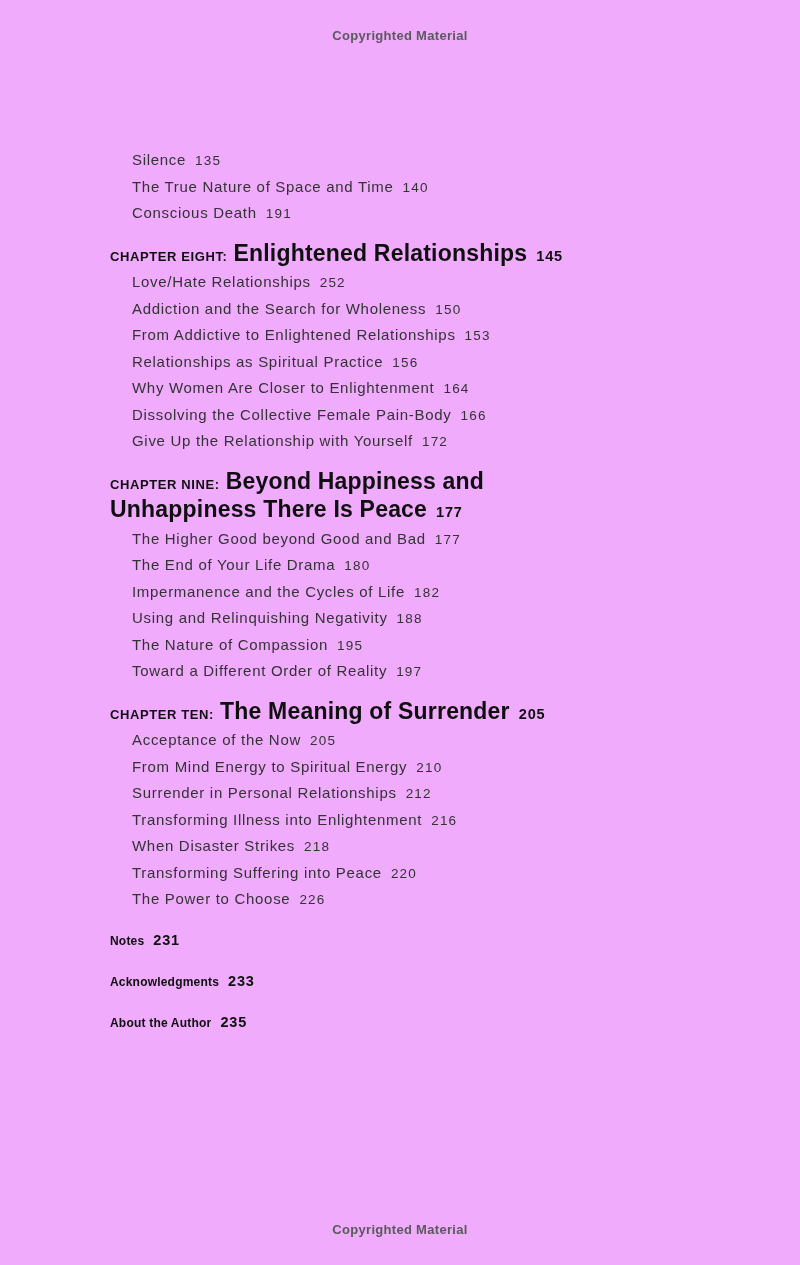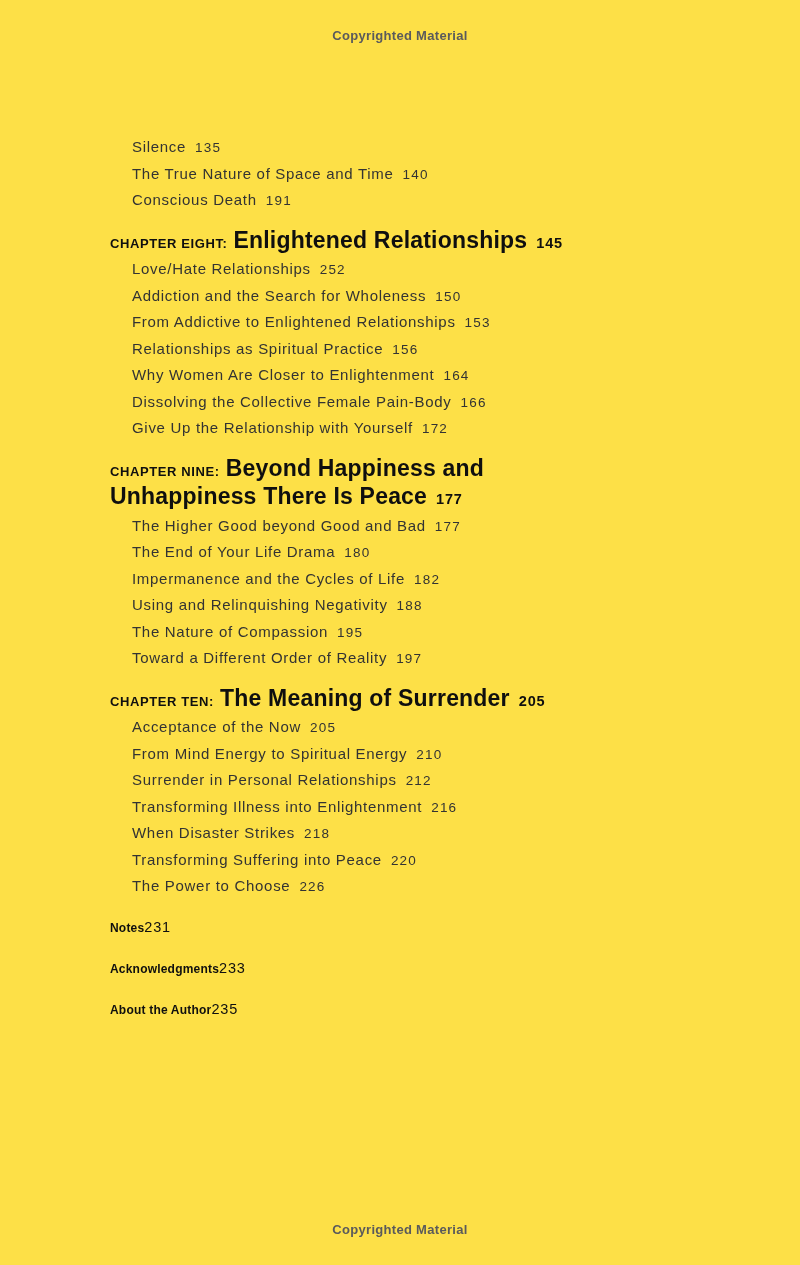--- a/index.html
+++ b/index.html
@@ -3,41 +3,41 @@
 <meta charset="utf-8">
 <style>
   * { margin: 0; padding: 0; box-sizing: border-box; }
   html, body { background: #ffffff; }
   body { font-family: "Liberation Sans", sans-serif; }
 
   .page {
     position: relative;
     width: 800px;
     height: 1265px;
-    background: #fde047;
+    background: #f0abfc;
     overflow: hidden;
   }
 
   .copyright {
     position: absolute;
     left: 0;
     width: 100%;
     text-align: center;
     font-size: 13px;
     font-weight: 700;
     color: #5a5a5c;
     letter-spacing: 0.3px;
   }
   .copyright.top { top: 28px; }
   .copyright.bottom { top: 1222px; }
 
   .toc {
     position: absolute;
     left: 110px;
-    top: 134px;
+    top: 147px;
     width: 482px;
     color: #2a2a2a;
   }
 
   .entries { margin-left: 22px; }
 
   .entry {
     font-size: 15px;
     line-height: 25.5px;
     letter-spacing: 0.7px;
@@ -79,21 +79,22 @@
     line-height: 26px;
     color: #0f0f0f;
   }
   .back-item .title {
     font-size: 12px;
     font-weight: 700;
     letter-spacing: 0.2px;
   }
   .back-item .pg {
     font-size: 14.5px;
-    font-weight: 400;
+    font-weight: 700;
+    margin-left: 9px;
     letter-spacing: 0.8px;
   }
 </style>
 </head>
 <body>
 
 <div class="page">
 
   <div class="copyright top">Copyrighted Material</div>
 

